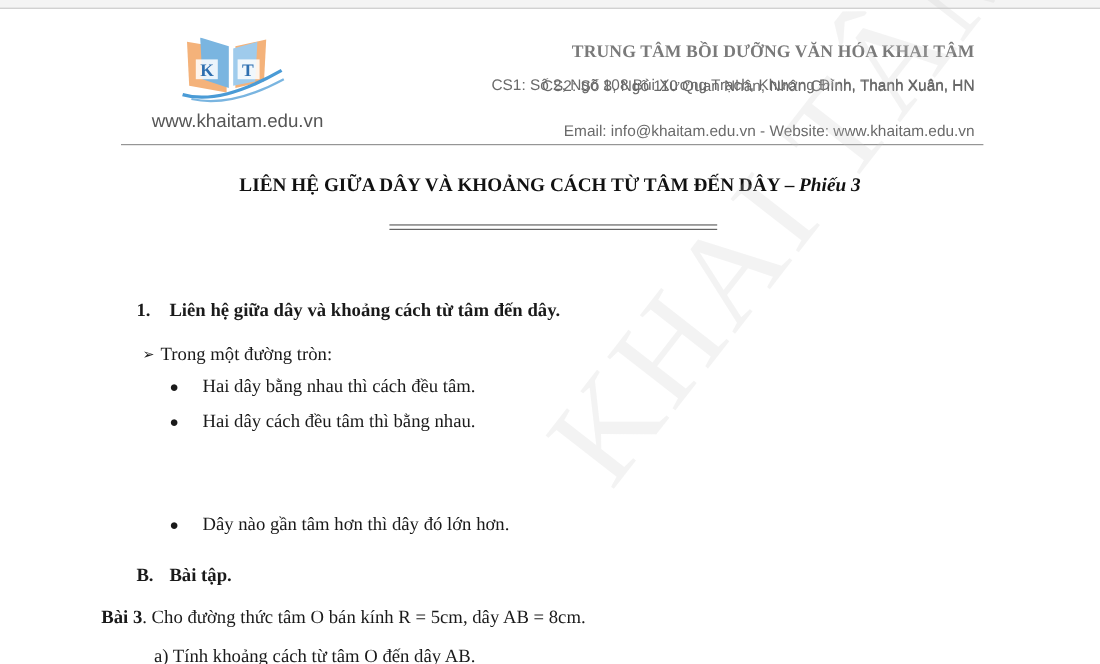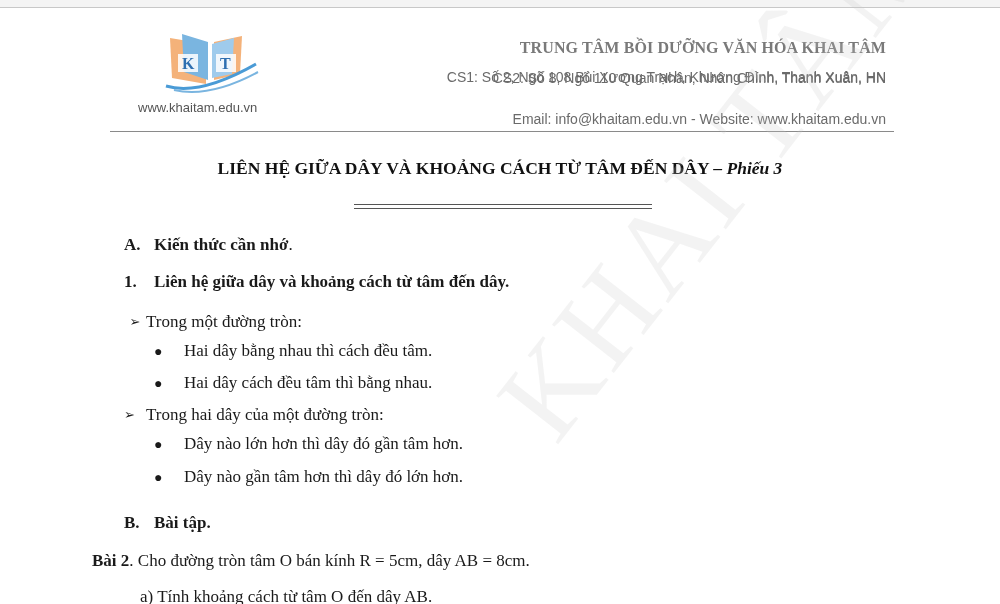--- a/index.html
+++ b/index.html
@@ -27,21 +27,21 @@
     
     .logo {
       position: absolute;
       left: 160px; top: 34px;
       width: 100px; height: 62px;
     }
     .logo-url {
       position: absolute;
       left: 138px; top: 100px;
       font-family: "Liberation Sans", sans-serif;
-      font-size: 13px;
+      font-size: 17px;
       color: #555555;
     }
     .center-name {
       position: absolute;
       right: 114px; top: 39px;
       font-family: "Liberation Serif", serif;
       font-weight: bold;
       font-size: 16px;
       color: #7a7a7a;
       letter-spacing: 0.1px;
@@ -152,51 +152,42 @@
   <div class="addr l1">CS1: Số 2, Ngõ 108 Bùi Xương Trạch, Khương Đình, Thanh Xuân, HN</div>
   <div class="addr l2">CS2: Số 8, Ngõ 110 Quan Nhân, Nhân Chính, Thanh Xuân, HN</div>
   <div class="addr l4">Email: info@khaitam.edu.vn - Website: www.khaitam.edu.vn</div>
   <div class="header-rule"></div>
 
   <div class="doc-title">
     <span>LIÊN HỆ GIỮA DÂY VÀ KHOẢNG CÁCH TỪ TÂM ĐẾN DÂY – </span><span class="sheet">Phiếu 3</span>
   </div>
   <div class="title-underline"></div>
 
-  <div class="body-text bold" style="left:124px; top:235px;">
-    <span class="marker">A.</span><span>Kiến thức cần nhớ</span><span style="font-weight:normal">.</span>
-  </div>
 
   <div class="body-text bold" style="left:124px; top:272px;">
     <span class="marker">1.</span><span>Liên hệ giữa dây và khoảng cách từ tâm đến dây.</span>
   </div>
 
   <div class="body-text" style="left:124px; top:312px;text-align:center;">
     <span class="arrow-marker">➢</span><span>Trong một đường tròn:</span>
   </div>
   <div class="body-text" style="left:154px; top:373px;">
     <span class="bullet">●</span><span>Hai dây cách đều tâm thì bằng nhau.</span>
   </div>
   <div class="body-text" style="left:154px; top:341px;">
     <span class="bullet">●</span><span>Hai dây bằng nhau thì cách đều tâm.</span>
   </div>
 
-  <div class="body-text" style="left:124px; top:405px;">
-    <span class="arrow-marker">➢</span><span>Trong hai dây của một đường tròn:</span>
-  </div>
-  <div class="body-text" style="left:154px; top:434px;">
-    <span class="bullet">●</span><span>Dây nào lớn hơn thì dây đó gần tâm hơn.</span>
-  </div>
   <div class="body-text" style="left:154px; top:467px;">
     <span class="bullet">●</span><span>Dây nào gần tâm hơn thì dây đó lớn hơn.</span>
   </div>
 
   <div class="body-text bold" style="left:124px; top:513px;">
     <span class="marker">B.</span><span>Bài tập.</span>
   </div>
 
   <div class="body-text" style="left:92px; top:551px;">
-    <span class="bold">Bài 2</span><span>. Cho đường tròn tâm O bán kính R = 5cm, dây AB = 8cm.</span>
+    <span class="bold">Bài 3</span><span>. Cho đường thức tâm O bán kính R = 5cm, dây AB = 8cm.</span>
   </div>
   <div class="body-text" style="left:140px; top:587px;">a) Tính khoảng cách từ tâm O đến dây AB.</div>
 
   <div class="watermark">KHAI TÂM</div>
 </div>
 
 </body></html>

